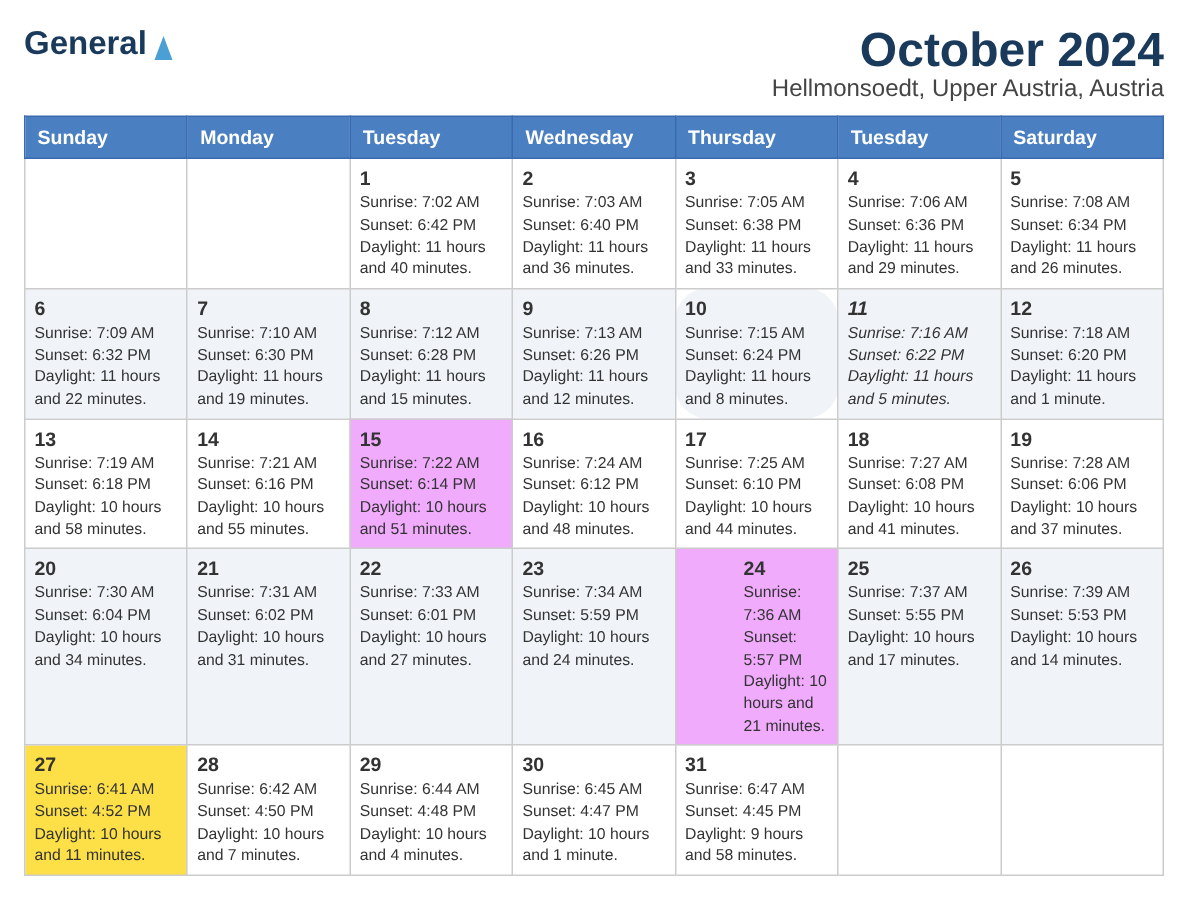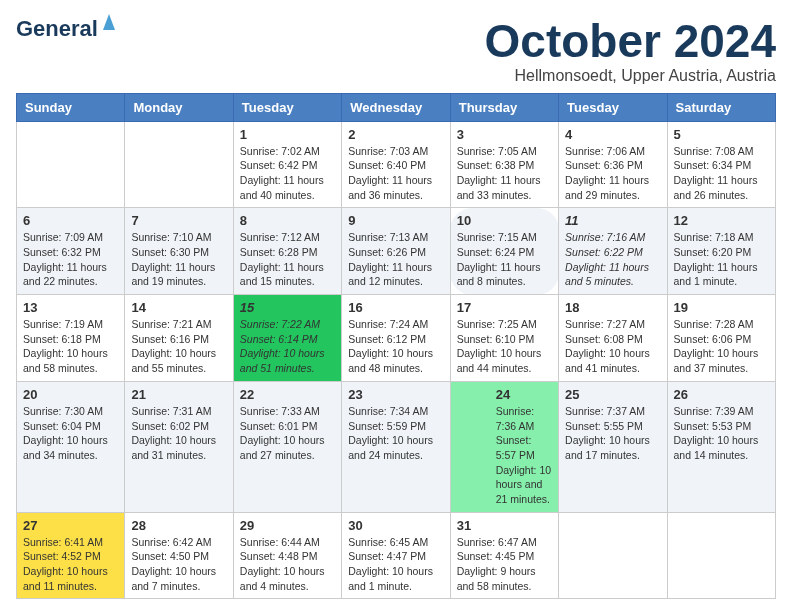--- a/index.html
+++ b/index.html
@@ -68,30 +68,30 @@
       display: flex;
       align-items: center;
     }
   </style>
 </head>
 <body>
 
 <div class="header">
   <div class="logo-container">
     <div>
-      <div style="display:flex;align-items:flex-start;">
+      <div style="display:flex;align-items:flex-end;">
         <span style="font-size:22px;font-weight:bold;color:#1a3a5c;">General</span>
         <svg width="20" height="20" viewBox="0 0 20 20" style="margin-left:1px;margin-top:-4px;">
           <polygon points="4,18 10,2 16,18" fill="#4a9fd4"></polygon>
         </svg>
       </div>
     </div>
   </div>
   <div class="title-block">
-    <div style="font-size:46px;font-weight:bold;color:#1a3a5c;line-height:1.1;">October 2024</div>
+    <div style="font-size:32px;font-weight:bold;color:#1a3a5c;line-height:1.1;">October 2024</div>
     <div style="font-size:16px;color:#444;">Hellmonsoedt, Upper Austria, Austria</div>
   </div>
 </div>
 
 <table class="calendar">
   <thead>
     <tr>
     <th>Sunday</th>
         <th>Monday</th>
         <th>Tuesday</th>
@@ -158,21 +158,21 @@
       </tr>
       <tr>
         <td style="background: rgb(255, 255, 255);">
           <span class="day-num">13</span>
           <div class="day-info">Sunrise: 7:19 AM<br>Sunset: 6:18 PM<br>Daylight: 10 hours and 58 minutes.</div>
         </td>
         <td style="background: rgb(255, 255, 255);">
           <span class="day-num">14</span>
           <div class="day-info">Sunrise: 7:21 AM<br>Sunset: 6:16 PM<br>Daylight: 10 hours and 55 minutes.</div>
         </td>
-        <td style="background: #22c55e; font-style: italic;">
+        <td style="background: #f0abfc;">
           <span class="day-num">15</span>
           <div class="day-info">Sunrise: 7:22 AM<br>Sunset: 6:14 PM<br>Daylight: 10 hours and 51 minutes.</div>
         </td>
         <td style="background: rgb(255, 255, 255);">
           <span class="day-num">16</span>
           <div class="day-info">Sunrise: 7:24 AM<br>Sunset: 6:12 PM<br>Daylight: 10 hours and 48 minutes.</div>
         </td>
         <td style="background: rgb(255, 255, 255);">
           <span class="day-num">17</span>
           <div class="day-info">Sunrise: 7:25 AM<br>Sunset: 6:10 PM<br>Daylight: 10 hours and 44 minutes.</div>
@@ -196,21 +196,21 @@
           <div class="day-info">Sunrise: 7:31 AM<br>Sunset: 6:02 PM<br>Daylight: 10 hours and 31 minutes.</div>
         </td>
         <td style="background: rgb(240, 244, 248);">
           <span class="day-num">22</span>
           <div class="day-info">Sunrise: 7:33 AM<br>Sunset: 6:01 PM<br>Daylight: 10 hours and 27 minutes.</div>
         </td>
         <td style="background: rgb(240, 244, 248);">
           <span class="day-num">23</span>
           <div class="day-info">Sunrise: 7:34 AM<br>Sunset: 5:59 PM<br>Daylight: 10 hours and 24 minutes.</div>
         </td>
-        <td style="background: #86efac; padding-left: 45px;">
+        <td style="background: #f0abfc; padding-left: 45px;">
           <span class="day-num">24</span>
           <div class="day-info">Sunrise: 7:36 AM<br>Sunset: 5:57 PM<br>Daylight: 10 hours and 21 minutes.</div>
         </td>
         <td style="background: rgb(240, 244, 248);">
           <span class="day-num">25</span>
           <div class="day-info">Sunrise: 7:37 AM<br>Sunset: 5:55 PM<br>Daylight: 10 hours and 17 minutes.</div>
         </td>
         <td style="background: rgb(240, 244, 248);">
           <span class="day-num">26</span>
           <div class="day-info">Sunrise: 7:39 AM<br>Sunset: 5:53 PM<br>Daylight: 10 hours and 14 minutes.</div>

